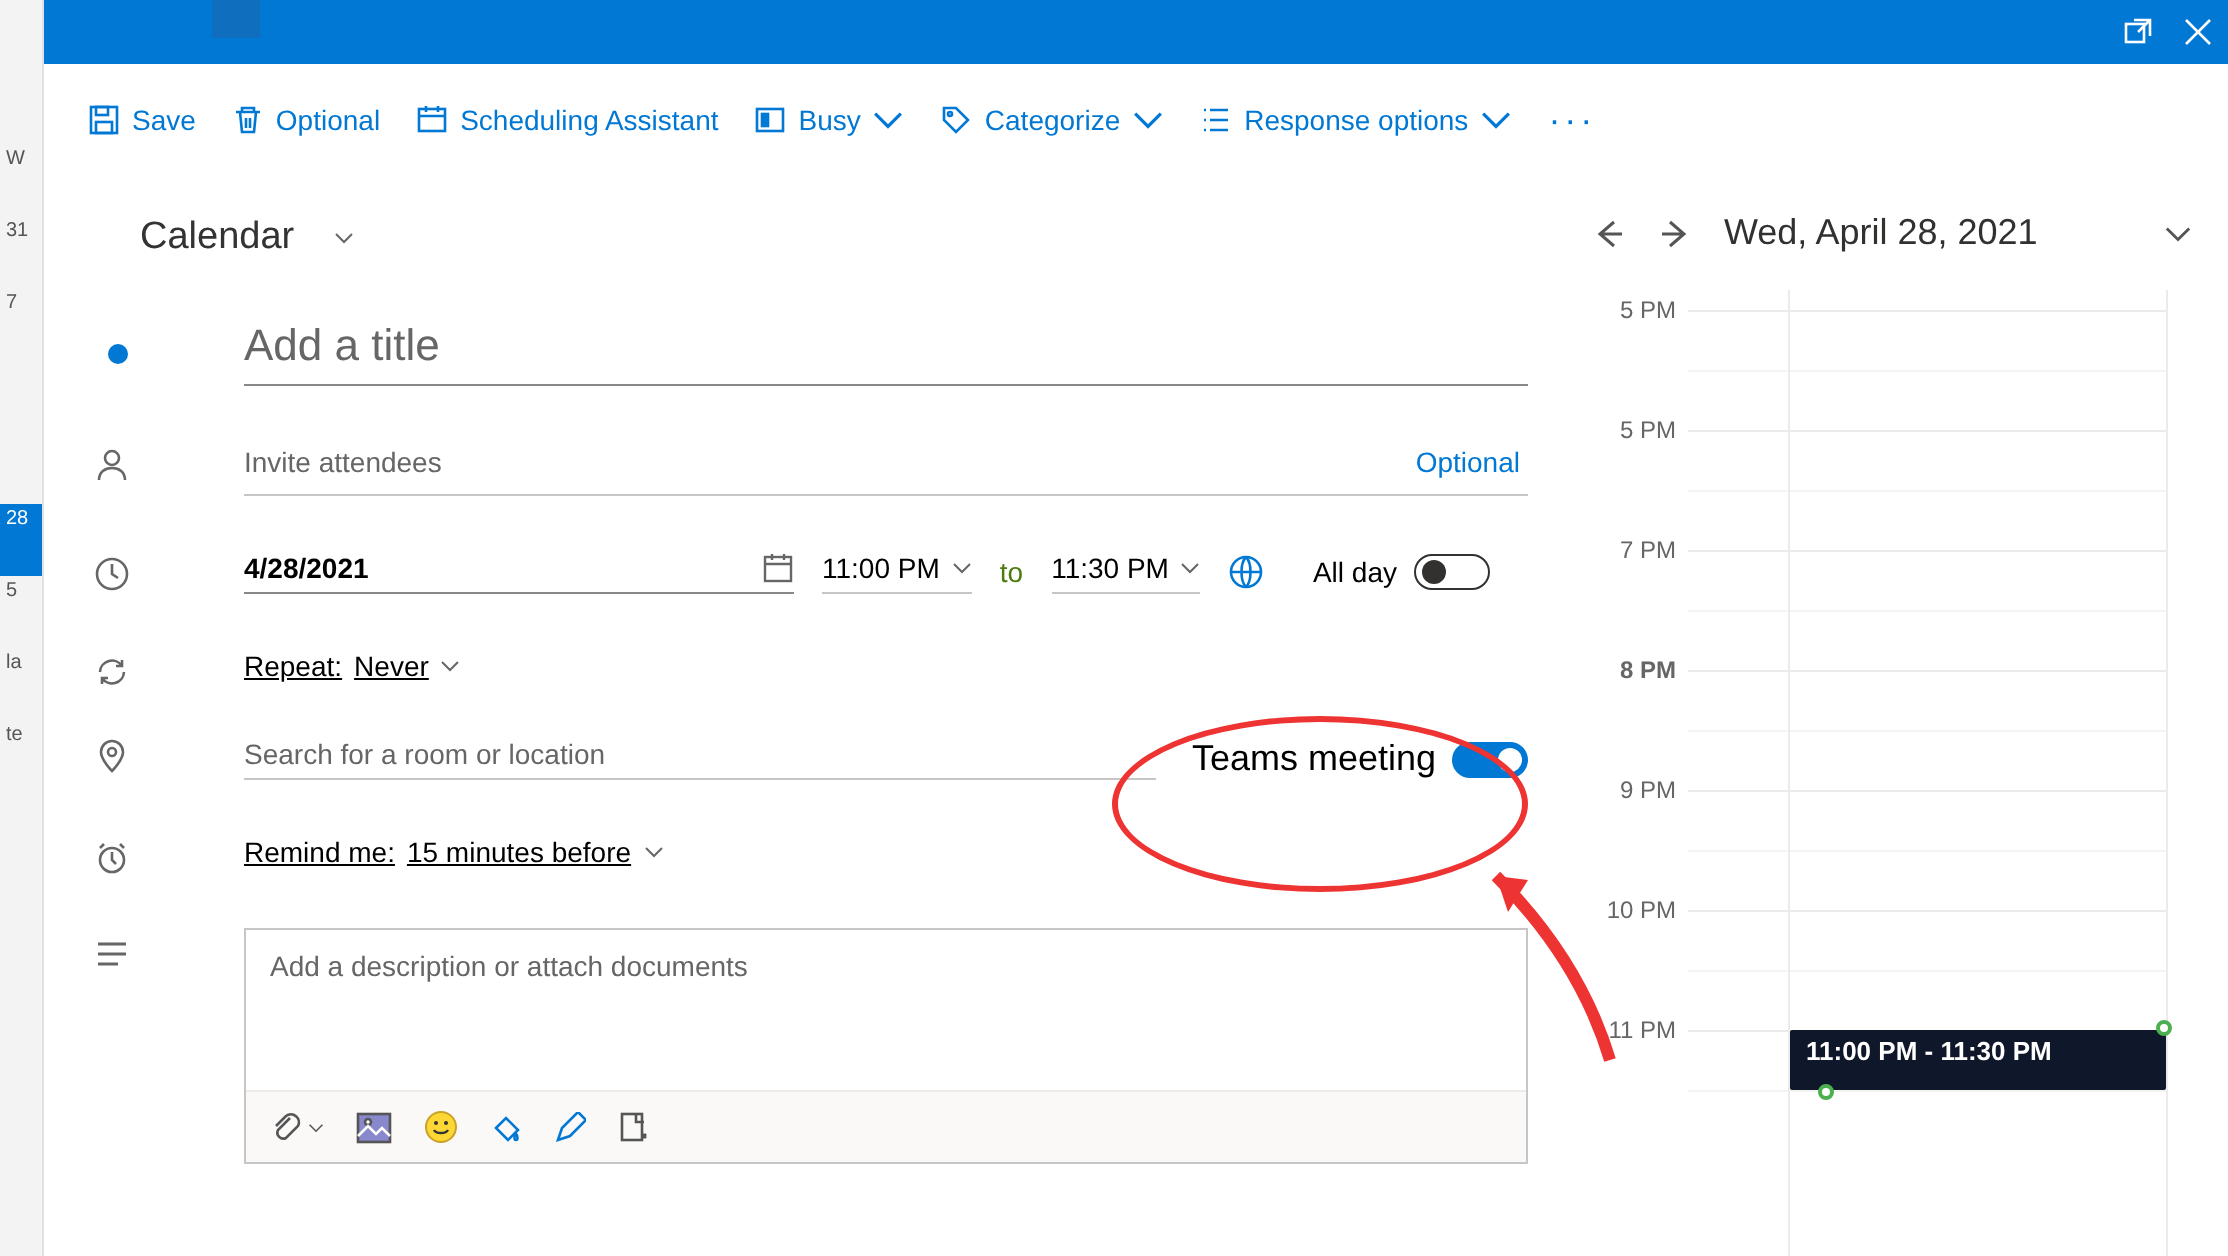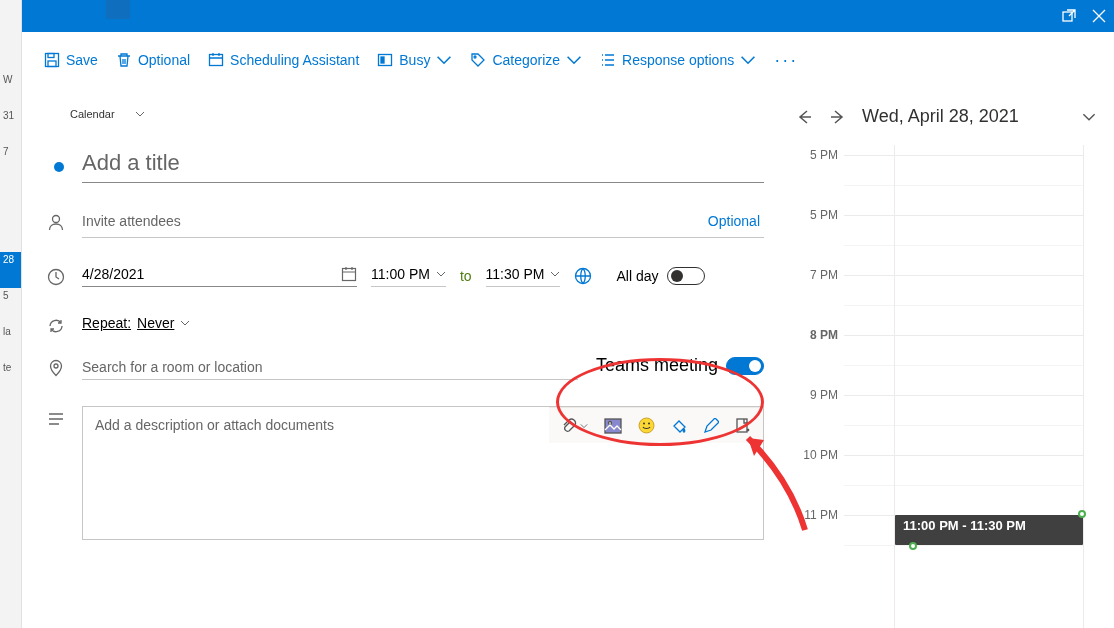--- a/index.html
+++ b/index.html
@@ -12,57 +12,57 @@
 .titlebar .win-controls { position: absolute; right: 0; top: 0; display: flex; }
 .titlebar .win-controls span { width: 30px; height: 32px; display: flex; align-items: center; justify-content: center; color: #fff; cursor: pointer; }
 .main { position: absolute; left: 22px; right: 0; top: 32px; bottom: 0; background: #fff; display: flex; flex-direction: column; }
 .toolbar { display: flex; align-items: center; gap: 18px; padding: 12px 22px; height: 56px; color: #0078d4; font-size: 14px; }
 .toolbar .tb-item { display: flex; align-items: center; gap: 6px; cursor: pointer; }
 .toolbar .tb-item svg { width: 16px; height: 16px; }
 .toolbar .more { font-size: 18px; letter-spacing: 2px; }
 .chev { width: 10px; height: 10px; }
 .content { display: flex; flex: 1; overflow: hidden; }
 .form-col { flex: 1; padding: 18px 30px 0 24px; position: relative; }
-.cal-dropdown { display: flex; align-items: center; gap: 20px; font-size: 11px; color: #333; padding: 2px 0 28px 24px; cursor: pointer; }
+.cal-dropdown { display: flex; align-items: center; gap: 20px; font-size: 19px; color: #333; padding: 2px 0 28px 24px; cursor: pointer; }
 .row { display: flex; align-items: flex-start; gap: 16px; margin-bottom: 26px; }
 .row .icon-col { width: 20px; display: flex; justify-content: center; padding-top: 4px; color: #666; }
-.row .field-col { flex: 1; }
+.row .field-col { flex: 1; margin-left: 40px; }
 .bullet { width: 10px; height: 10px; border-radius: 50%; background: #0078d4; margin-top: 10px; margin-left: 5px; }
 .title-input { width: 100%; font-size: 22px; font-weight: 300; border: none; border-bottom: 1px solid #8a8886; padding: 2px 0 6px 0; outline: none; color: #333; }
 .title-input::placeholder { color: #666; }
 .attendee-row { display: flex; align-items: center; border-bottom: 1px solid #c8c6c4; padding-bottom: 4px; }
 .plain-input { flex: 1; border: none; outline: none; font-size: 14px; padding: 4px 0; color: #323130; }
 .plain-input::placeholder { color: #666; }
 .optional { color: #0078d4; font-size: 14px; cursor: pointer; padding: 0 4px; }
 .datetime-row { display: flex; align-items: center; gap: 14px; }
-.date-box { display: flex; align-items: center; border-bottom: 1px solid #8a8886; padding: 2px 0 4px 0; width: 275px; justify-content: space-between; }
+.date-box { display: flex; align-items: center; border-bottom: 1px solid #8a8886; padding: 2px 0 4px 0; width: 275px; justify-content: space-between; font-weight: bold; }
 .date-box span { font-size: 14px; }
 .time-box { display: flex; align-items: center; gap: 6px; border-bottom: 1px solid #c8c6c4; padding: 2px 0 4px 0; font-size: 14px; }
 .to-label { font-size: 14px; color: #4d7c0f; }
 .tz-icon { width: 18px; height: 18px; }
 .allday { display: flex; align-items: center; gap: 8px; margin-left: 10px; font-size: 14px; }
 .toggle { width: 38px; height: 18px; border: 1px solid #323130; border-radius: 10px; position: relative; cursor: pointer; background: #fff; }
 .toggle .knob { width: 12px; height: 12px; border-radius: 50%; background: #323130; position: absolute; top: 2px; left: 3px; transition: .2s; }
 .toggle.on { background: #0078d4; border-color: #0078d4; }
 .toggle.on .knob { background: #fff; left: 22px; }
 .repeat-text, .remind-text { font-size: 14px; display: flex; align-items: center; gap: 6px; padding: 2px 0; text-decoration: underline; }
-.loc-row { display: flex; align-items: flex-start; gap: 18px; }
+.loc-row { display: flex; align-items: flex-end; gap: 18px; }
 .loc-input-wrap { flex: 1; border-bottom: 1px solid #c8c6c4; }
 .teams-row { display: flex; align-items: center; gap: 8px; font-size: 18px; }
-.desc-box { border: 1px solid #c8c6c4; height: 134px; display: flex; flex-direction: row; }
+.desc-box { border: 1px solid #c8c6c4; height: 118px; display: flex; flex-direction: column; }
 .desc-input { flex: 1; border: none; outline: none; resize: none; padding: 10px 12px; font-size: 14px; font-family: inherit; }
 .desc-input::placeholder { color: #666; }
 .desc-toolbar { background: #faf9f8; border-top: 1px solid #edebe9; height: 36px; display: flex; align-items: center; gap: 16px; padding: 0 12px; }
 .desc-toolbar span { cursor: pointer; color: #555; display: flex; align-items: center; }
 .side-col { width: 320px; padding: 18px 18px 0 0; display: flex; flex-direction: column; position: relative; }
 .nav-row { display: flex; align-items: center; gap: 14px; margin-bottom: 18px; }
 .nav-row .arrow { cursor: pointer; color: #555; width: 20px; height: 20px; display: flex; align-items: center; justify-content: center; }
 .nav-row .date-label { flex: 1; font-size: 18px; color: #323130; }
 .timeline-wrap { position: relative; flex: 1; margin-left: 50px; border-right: 1px solid #edebe9; }
-.event-block { position: absolute; left: 0px; right: 0; background: #404040; color: #fff; font-size: 13px; font-weight: 600; padding: 3px 8px; border-radius: 1px; }
+.event-block { position: absolute; left: 0px; right: 0; background: #0f172a; color: #fff; font-size: 13px; font-weight: 600; padding: 3px 8px; border-radius: 1px; }
 .event-block .handle { width: 8px; height: 8px; background: #fff; border: 2px solid #4caf50; border-radius: 50%; position: absolute; }
 .annot-ellipse { position: absolute; border: 3px solid #e33; border-radius: 50%; pointer-events: none; }
 .annot-arrow { position: absolute; pointer-events: none; }
 svg { display: block; }
 </style>
 </head>
 <body>
 
 <div class="bg-strip">
   <div></div>
@@ -262,20 +262,37 @@
             <div class="teams-row">
               <span>Teams meeting</span>
               <div class="toggle on">
                   <div class="knob"></div>
                 </div>
             </div>
           </div>
         </div>
       </div>
 
+      <div class="row">
+        <div class="icon-col">
+          <svg width="18" height="18" viewBox="0 0 18 18" fill="none" stroke="#666" stroke-width="1.3">
+              <circle cx="9" cy="10" r="6"></circle>
+              <path d="M9 6v4l2 2M3 4l2-2M15 4l-2-2"></path>
+            </svg>
+        </div>
+        <div class="field-col">
+          <div class="remind-text">
+            <span>Remind me:</span>
+            <span>15 minutes before</span>
+            <svg class="chev" viewBox="0 0 10 10" stroke="#666" fill="none">
+                <path d="M1 3l4 4 4-4"></path>
+              </svg>
+          </div>
+        </div>
+      </div>
 
       <div class="row" style="margin-bottom:0;">
         <div class="icon-col">
           <svg width="18" height="18" viewBox="0 0 18 18" fill="none" stroke="#666" stroke-width="1.5">
               <path d="M2 4h14M2 9h14M2 14h10"></path>
             </svg>
         </div>
         <div class="field-col">
           <div class="desc-box">
             <textarea class="desc-input" placeholder="Add a description or attach documents" style=""></textarea>

